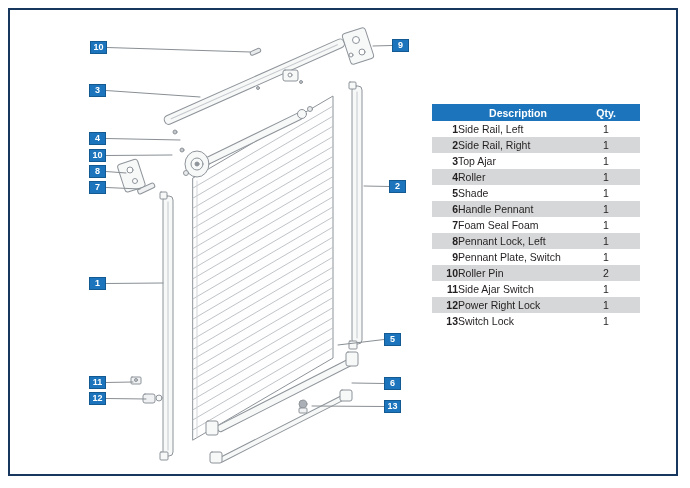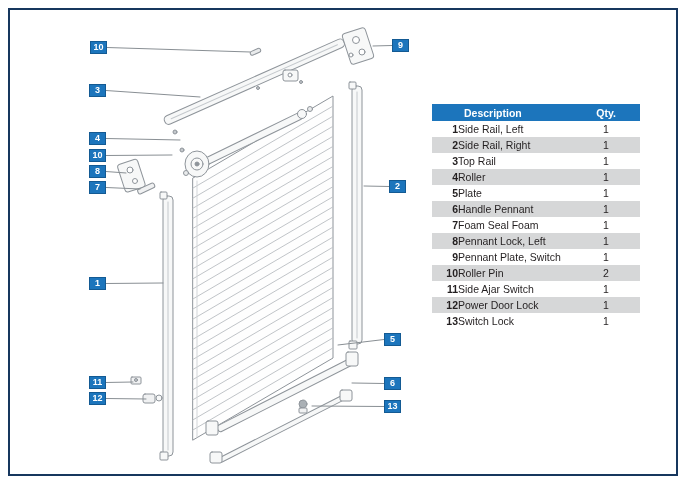--- a/index.html
+++ b/index.html
@@ -6,21 +6,21 @@
   body{width:690px;height:488px;position:relative;font-family:"Liberation Sans",sans-serif;overflow:hidden;}
   .frame{position:absolute;left:8px;top:8px;width:670px;height:468px;border:2px solid #17375e;box-sizing:border-box;pointer-events:none;}
   .art{position:absolute;left:0;top:0;width:690px;height:488px;}
   #callout-layer{position:absolute;left:0;top:0;width:690px;height:488px;}
   .callout{position:absolute;width:17px;height:13px;background:#1c75bc;border:1px solid #135a93;box-sizing:border-box;
            color:#fff;font-weight:bold;font-size:9px;line-height:11px;text-align:center;}
   table.parts{position:absolute;left:432px;top:104px;width:208px;border-collapse:collapse;table-layout:fixed;
               font-size:10.5px;color:#231f20;}
   table.parts th{background:#1c75bc;color:#fff;font-size:10.5px;font-weight:bold;height:17px;padding:0;text-align:left;}
   table.parts th.num{width:26px;}
-  table.parts th.desc{padding-left:6px;}
+  table.parts th.desc{padding-left:6px;text-align:center;}
   table.parts th.qty{width:44px;text-align:right;padding-right:24px;}
   table.parts td{height:16px;padding:0;line-height:16px;}
   td.num{text-align:right;font-weight:bold;padding-right:5px;}
   td.desc{padding-left:6px;white-space:nowrap;margin-left:30px;}
   td.qty{text-align:center;padding-right:6px;}
   tbody tr:nth-child(even){background:#d6d7d8;}
 </style>
 </head>
 <body>
 
@@ -207,31 +207,31 @@
         <td class="desc">Side Rail, Left</td>
         <td class="qty">1</td>
       </tr>
       <tr>
         <td class="num">2</td>
         <td class="desc">Side Rail, Right</td>
         <td class="qty">1</td>
       </tr>
       <tr>
         <td class="num">3</td>
-        <td class="desc">Top Rail</td>
+        <td class="desc">Top Ajar</td>
         <td class="qty">1</td>
       </tr>
       <tr>
         <td class="num">4</td>
         <td class="desc">Roller</td>
         <td class="qty">1</td>
       </tr>
       <tr>
         <td class="num">5</td>
-        <td class="desc">Plate</td>
+        <td class="desc">Shade</td>
         <td class="qty">1</td>
       </tr>
       <tr>
         <td class="num">6</td>
         <td class="desc">Handle Pennant</td>
         <td class="qty">1</td>
       </tr>
       <tr>
         <td class="num">7</td>
         <td class="desc">Foam Seal Foam</td>
@@ -252,21 +252,21 @@
         <td class="desc">Roller Pin</td>
         <td class="qty">2</td>
       </tr>
       <tr>
         <td class="num">11</td>
         <td class="desc">Side Ajar Switch</td>
         <td class="qty">1</td>
       </tr>
       <tr>
         <td class="num">12</td>
-        <td class="desc">Power Door Lock</td>
+        <td class="desc">Power Right Lock</td>
         <td class="qty">1</td>
       </tr>
       <tr>
         <td class="num">13</td>
         <td class="desc">Switch Lock</td>
         <td class="qty">1</td>
       </tr>
     </tbody>
 </table>
 

